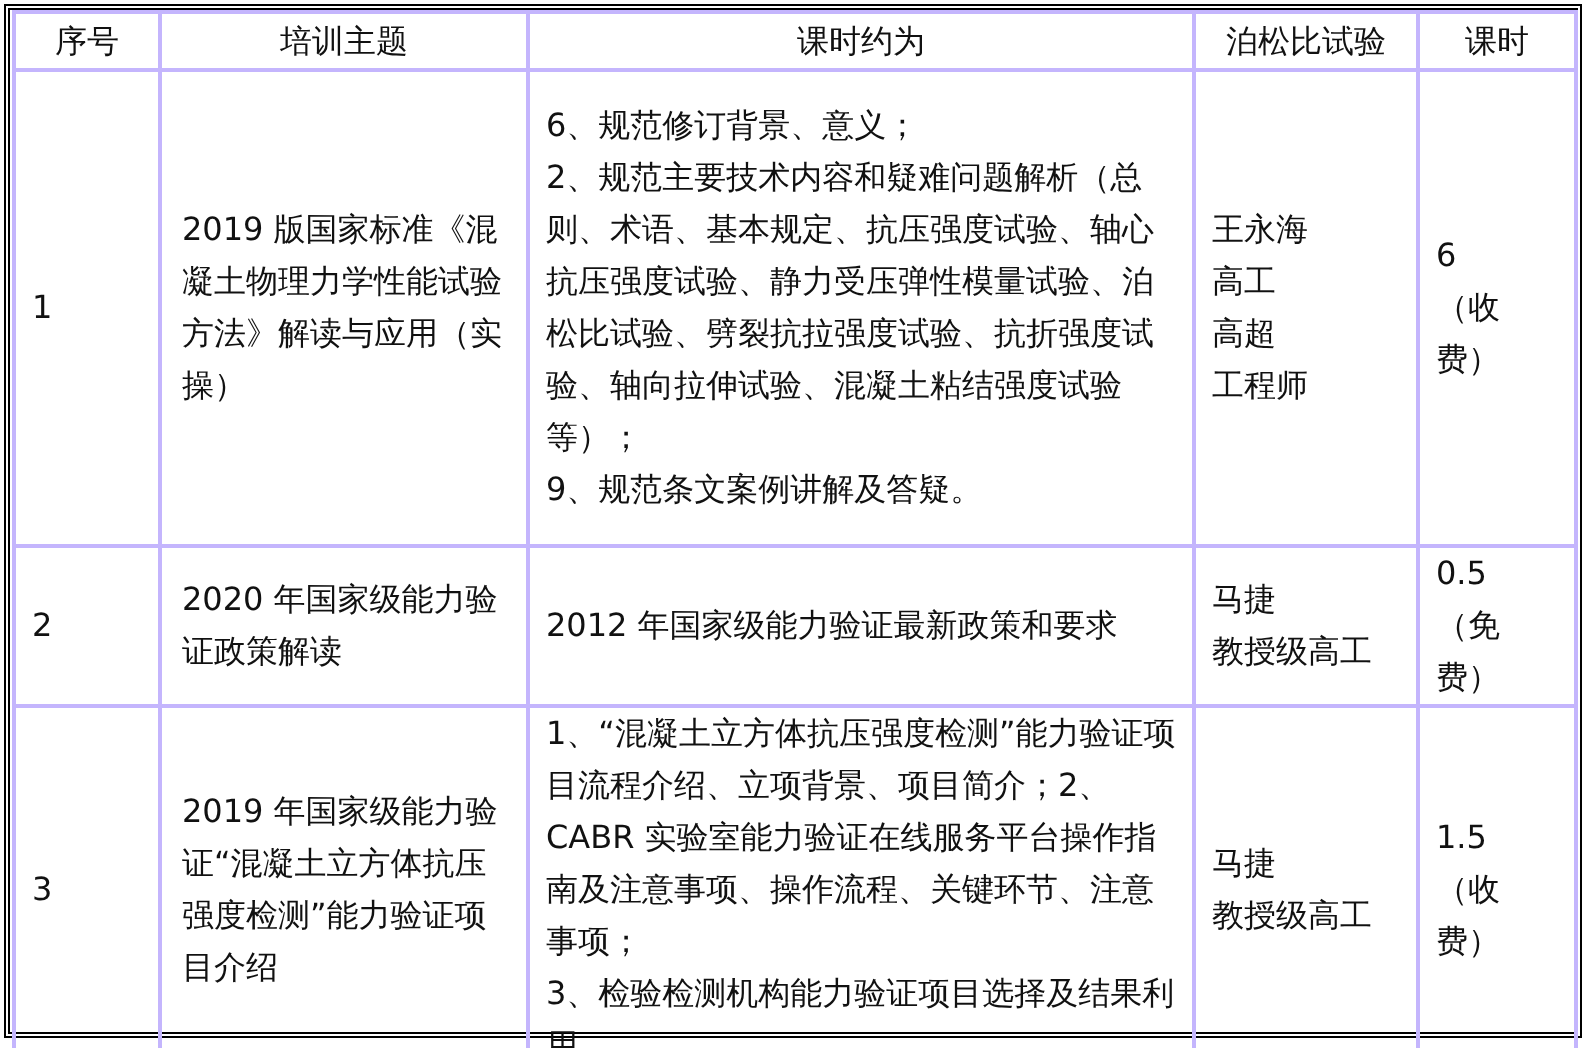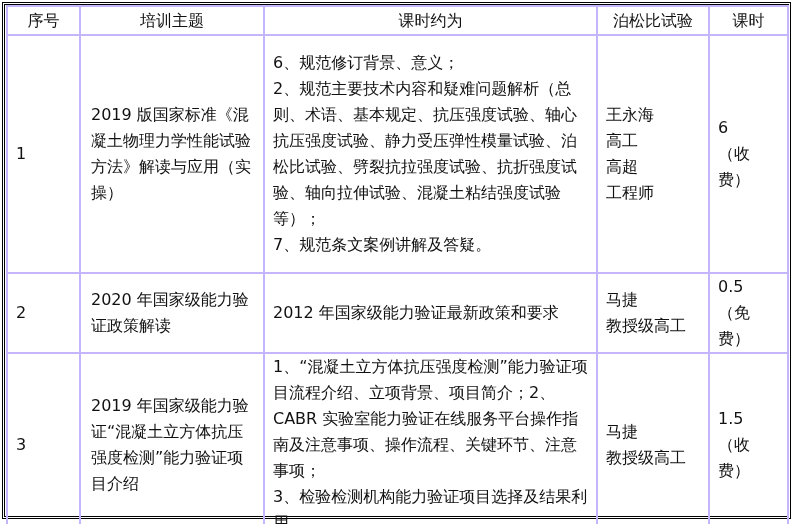--- a/index.html
+++ b/index.html
@@ -42,21 +42,21 @@
       <th>课时</th>
     </tr>
   </thead>
   <tbody>
     <tr class="r1">
       <td class="l">1</td>
       <td class="l topic">2019 版国家标准《混凝土物理力学性能试验方法》解读与应用（实操）</td>
       <td class="l list">
         <div>6、规范修订背景、意义；</div>
         <div>2、规范主要技术内容和疑难问题解析（总则、术语、基本规定、抗压强度试验、轴心抗压强度试验、静力受压弹性模量试验、泊松比试验、劈裂抗拉强度试验、抗折强度试验、轴向拉伸试验、混凝土粘结强度试验等）；</div>
-        <div>7、规范条文案例讲解及答疑。</div>
+        <div>9、规范条文案例讲解及答疑。</div>
       </td>
       <td class="c">
         <div>王永海</div>
         <div>高工</div>
         <div>高超</div>
         <div>工程师</div>
       </td>
       <td class="c">
         <div>6</div>
         <div>（收费）</div>

